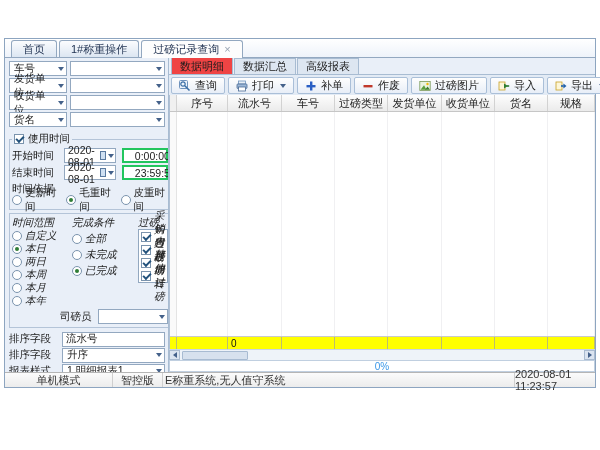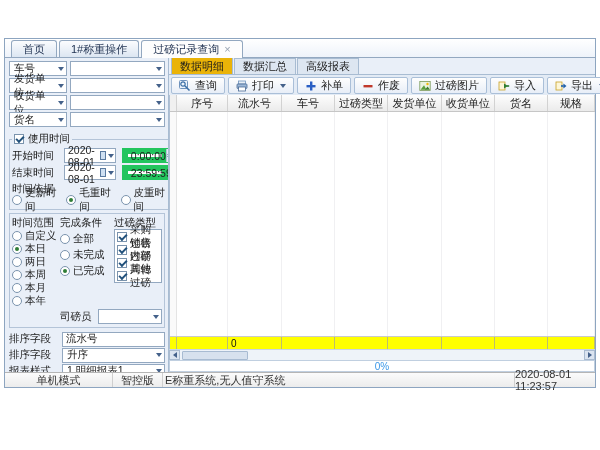--- a/index.html
+++ b/index.html
@@ -46,48 +46,48 @@
   .opt { display:flex; align-items:center; gap:3px; height:11px; }
 
   fieldset.grp { border:1px solid #b4c4d8; margin-top:5px; padding:2px 2px 3px 2px; background:transparent; }
   fieldset.grp legend { display:flex; align-items:center; gap:4px; padding:0 2px; font-size:10.5px; }
 
   .daterow { display:flex; align-items:center; gap:6px; height:15px; margin-bottom:2px; }
   .daterow .lbl { width:46px; flex:0 0 46px; }
   .datebox { display:flex; align-items:center; background:#fff; border:1px solid #93a8c0;
     height:15px; flex:1; padding:0 1px 0 3px; gap:2px; }
   .cal { width:9px; height:9px; background:#cfe0f2; border:1px solid #5a7aa0; }
-  .spinbox { display:flex; align-items:center; background:#fff; border:6px solid #22c55e;
-    height:15px; width:46px; flex:0 0 46px; padding-left:3px; }
+  .spinbox { display:flex; align-items:center; background:#fff; border:2px solid #22c55e;
+    height:15px; width:46px; flex:0 0 46px; padding-left:11px; }
   .spin { margin-left:auto; width:9px; height:13px; background:#e4ecf5; border-left:1px solid #b4c4d8;
     display:flex; flex-direction:column; align-items:center; justify-content:center; gap:1px; }
   .spin i { width:0; height:0; border-left:3px solid transparent; border-right:3px solid transparent; }
   .spin .up { border-bottom:3px solid #44618a; }
   .spin .dn { border-top:3px solid #44618a; }
 
-  .threecol { display:flex; gap:2px; }
+  .threecol { display:flex; gap:14px;font-style:italic; }
   .col-range { width:46px; flex:0 0 46px; display:flex; flex-direction:column; gap:2px; }
   .col-done { width:52px; flex:0 0 52px; display:flex; flex-direction:column; gap:5px; }
   .col-type { flex:1; display:flex; flex-direction:column; gap:1px; }
   .collabel { height:12px; }
   .typelist { background:#fff; border:1px solid #93a8c0; padding:1px 2px; display:flex;
     flex-direction:column; gap:2px; }
   .weigher-row { display:flex; align-items:center; gap:4px; margin-top:3px; height:15px; }
   .weigher-row .lbl { width:34px; flex:0 0 34px; text-align:left; margin-left:48px; }
 
   .sortrow { display:flex; align-items:center; gap:3px; height:14px; margin-top:2px; }
   .sortrow .lbl { width:50px; flex:0 0 50px; }
 
   
   .rightpanel { flex:1; display:flex; flex-direction:column; min-width:0; background:#e3ebf5; }
   .viewtabs { height:17px; flex:0 0 17px; display:flex; align-items:flex-end; padding-left:2px;
     border-bottom:1px solid #a8bcd2; background:#e9eff8; }
   .vtab { height:16px; padding:0 8px; display:flex; align-items:center; border:1px solid #a8bcd2;
     border-bottom:none; margin-right:1px; background:#dde6f1; font-size:11px; }
-  .vtab.active { background:#eab308; height:17px; }
+  .vtab.active { background:#ef4444; height:17px; }
 
   .toolbar { height:20px; flex:0 0 20px; display:flex; align-items:flex-end; gap:3px; padding:1px 2px; }
   .tbtn { height:17px; display:flex; align-items:center; gap:4px; padding:0 7px;
     background:linear-gradient(#fefefe,#e8eef7); border:1px solid #aabfd8; border-radius:2px;
     font-size:11px; white-space:nowrap; }
   .tbtn .drop { width:0; height:0; border-left:3px solid transparent; border-right:3px solid transparent;
     border-top:4px solid #44618a; margin-left:2px; }
   .icon12 { width:12px; height:12px; flex:0 0 12px; }
 
   .grid { flex:1; display:flex; flex-direction:column; min-height:0; background:#fff;

